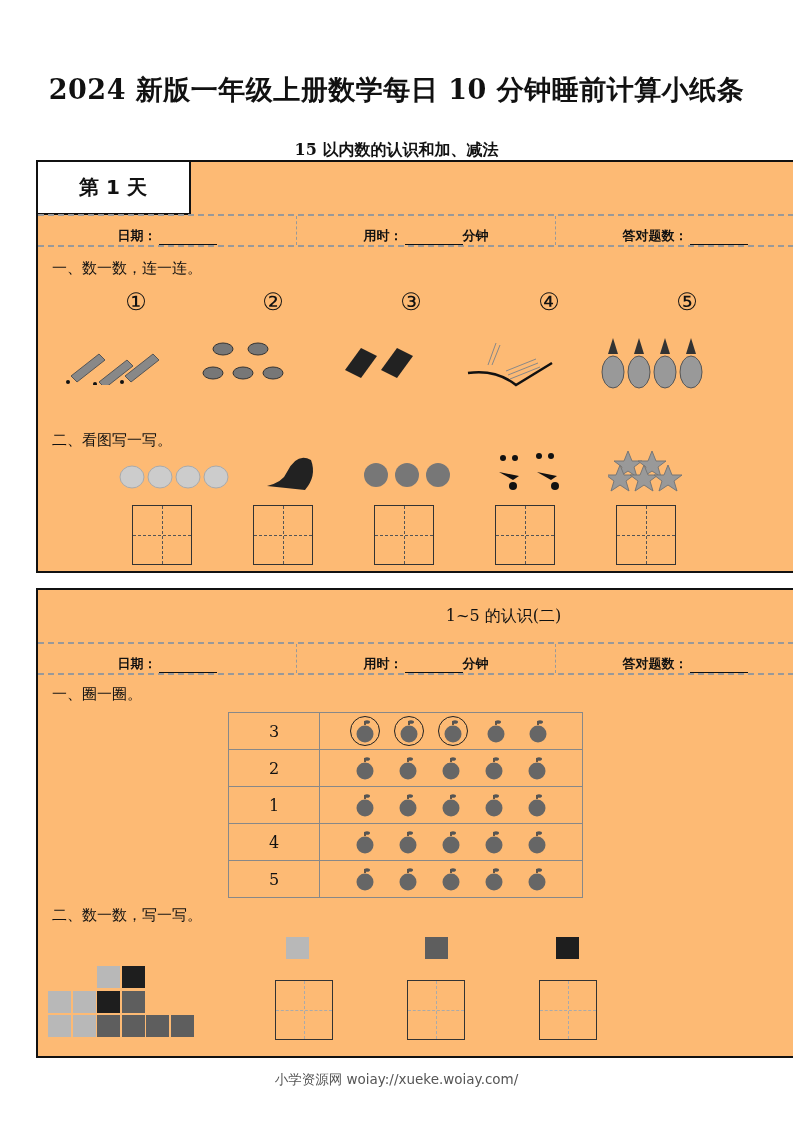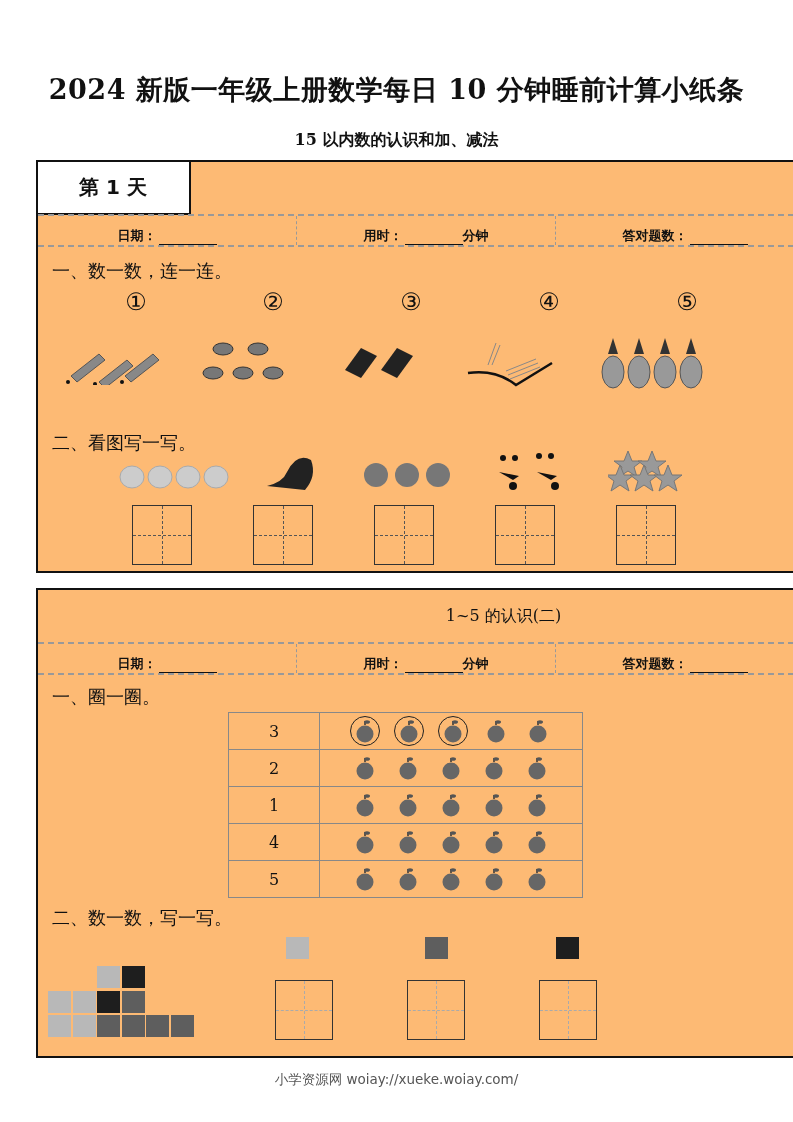--- a/index.html
+++ b/index.html
@@ -1,26 +1,26 @@
 <!DOCTYPE html>
 <html><head>
 <meta charset="utf-8">
 <style>
   html, body { margin:0; padding:0; background:#fff; }
   body { width:793px; height:1122px; position:relative; font-family:"DejaVu Serif","Liberation Serif",serif; color:#111; overflow:hidden; }
   .title { position:absolute; top:72px; left:0; width:793px; text-align:center; font-size:27px; font-weight:bold; letter-spacing:0.5px; }
-  .subtitle { position:absolute; top:130px; left:0; width:793px; text-align:center; font-size:16px; font-weight:bold; }
+  .subtitle { position:absolute; top:140px; left:0; width:793px; text-align:center; font-size:16px; font-weight:bold; }
   .card { position:absolute; left:36px; width:780px; border:2.5px solid #111; box-sizing:border-box; background:#fdba74; }
   .day-tab { position:absolute; left:-2.5px; top:-2.5px; width:155px; height:55px; border:2.5px solid #111; box-sizing:border-box; background:#fff; display:flex; align-items:center; justify-content:center; font-family:"DejaVu Sans","Liberation Sans",sans-serif; font-weight:bold; font-size:20px; }
   .lesson-title { position:absolute; left:155px; right:0; top:0; height:52px; display:flex; align-items:center; justify-content:center; font-size:16px; }
   .meta-row { position:absolute; left:0; right:0; top:52px; height:33px; border-top:2px dashed #999; border-bottom:2px dashed #999; display:flex; box-sizing:border-box; font-family:"DejaVu Sans","Liberation Sans",sans-serif; font-size:13px; }
   .meta-row .cell { flex:1; display:flex; align-items:flex-end; justify-content:center; border-right:1.5px dashed #999;font-weight:bold; }
   .meta-row .cell:last-child { border-right:none; }
   .blank { display:inline-block; width:58px; border-bottom:1.2px solid #111; height:14px; margin-left:2px; }
-  .section-label { position:absolute; left:14px; font-family:"DejaVu Sans","Liberation Sans",sans-serif; font-size:18px; }
+  .section-label { position:absolute; left:14px; font-family:"DejaVu Sans","Liberation Sans",sans-serif; font-size:15px; }
   .circled { position:absolute; font-size:24px; width:30px; text-align:center; }
   .pic { position:absolute; display:flex; align-items:center; justify-content:center; }
   .wbox { position:absolute; width:60px; height:60px; border:1.2px solid #333; box-sizing:border-box; }
   .wbox::before { content:""; position:absolute; left:50%; top:0; bottom:0; border-left:1px dashed #555; }
   .wbox::after { content:""; position:absolute; top:50%; left:0; right:0; border-top:1px dashed #555; }
   .wbox.light::before, .wbox.light::after { border-color:#aaa; }
   table.circle-table { position:absolute; border-collapse:collapse; font-size:16px; }
   table.circle-table td { border:1px solid #888; height:34px; }
   table.circle-table td.num { width:88px; text-align:center; }
   table.circle-table td.apples { width:260px; }

